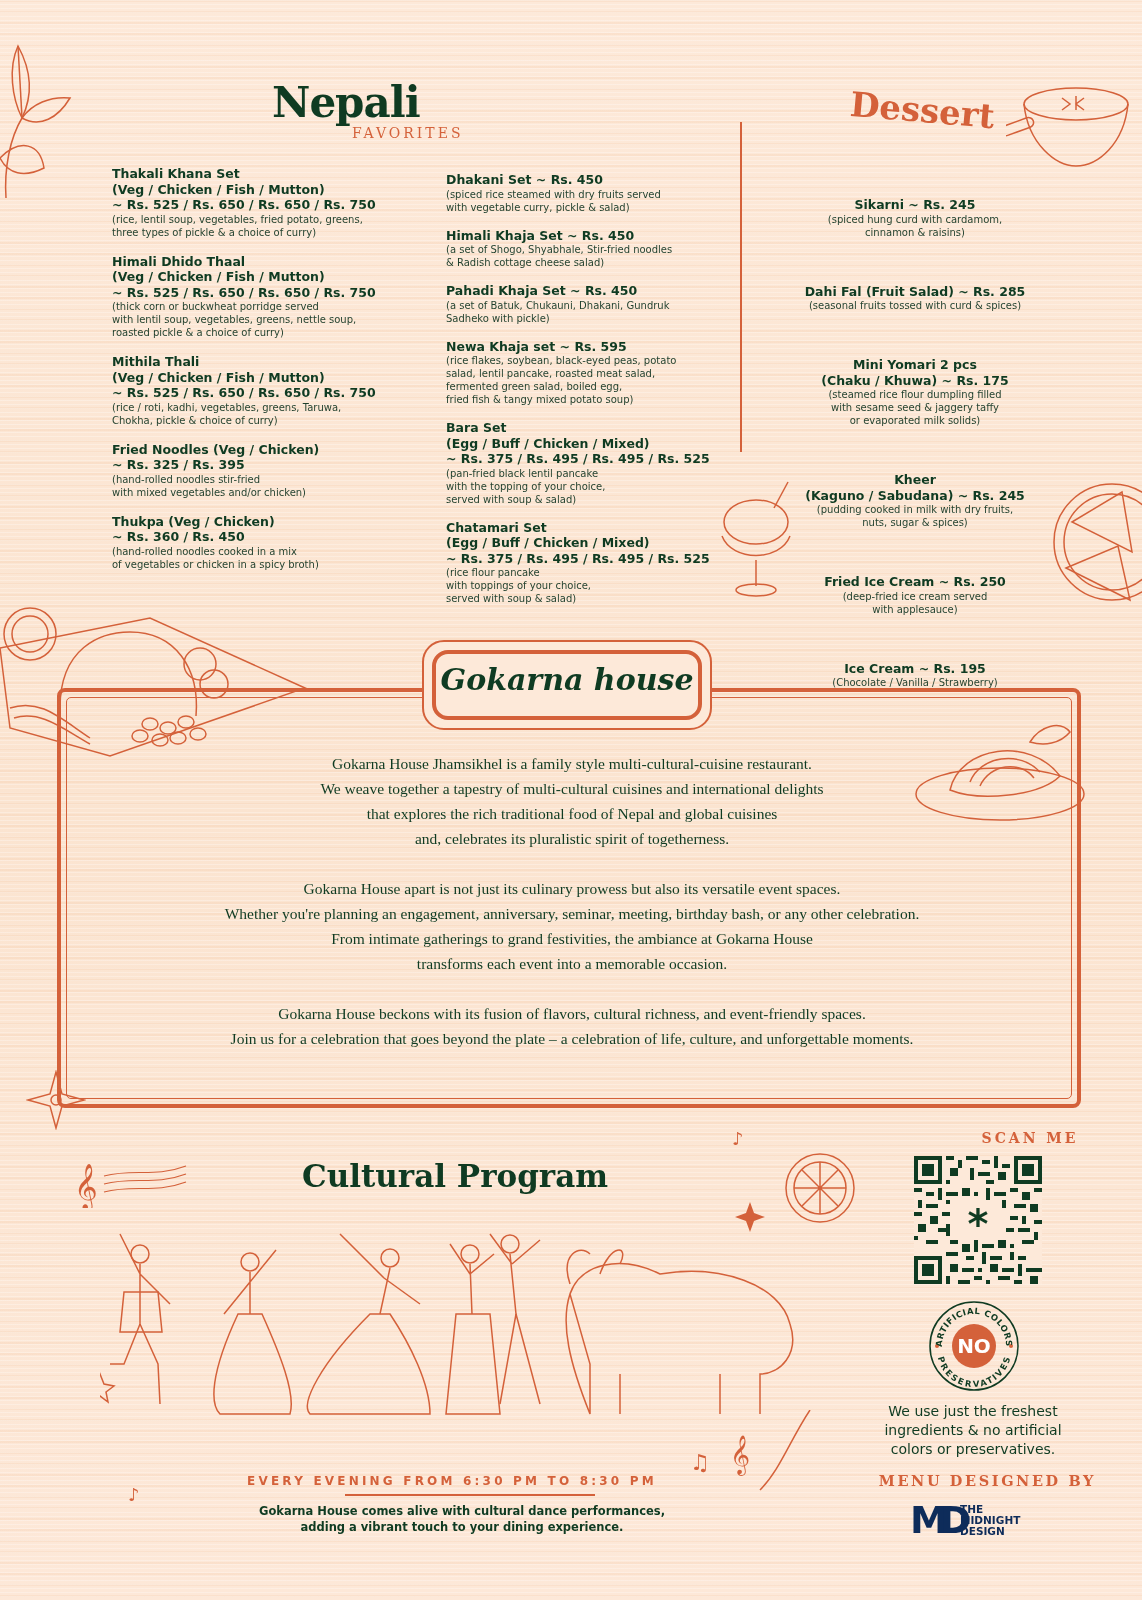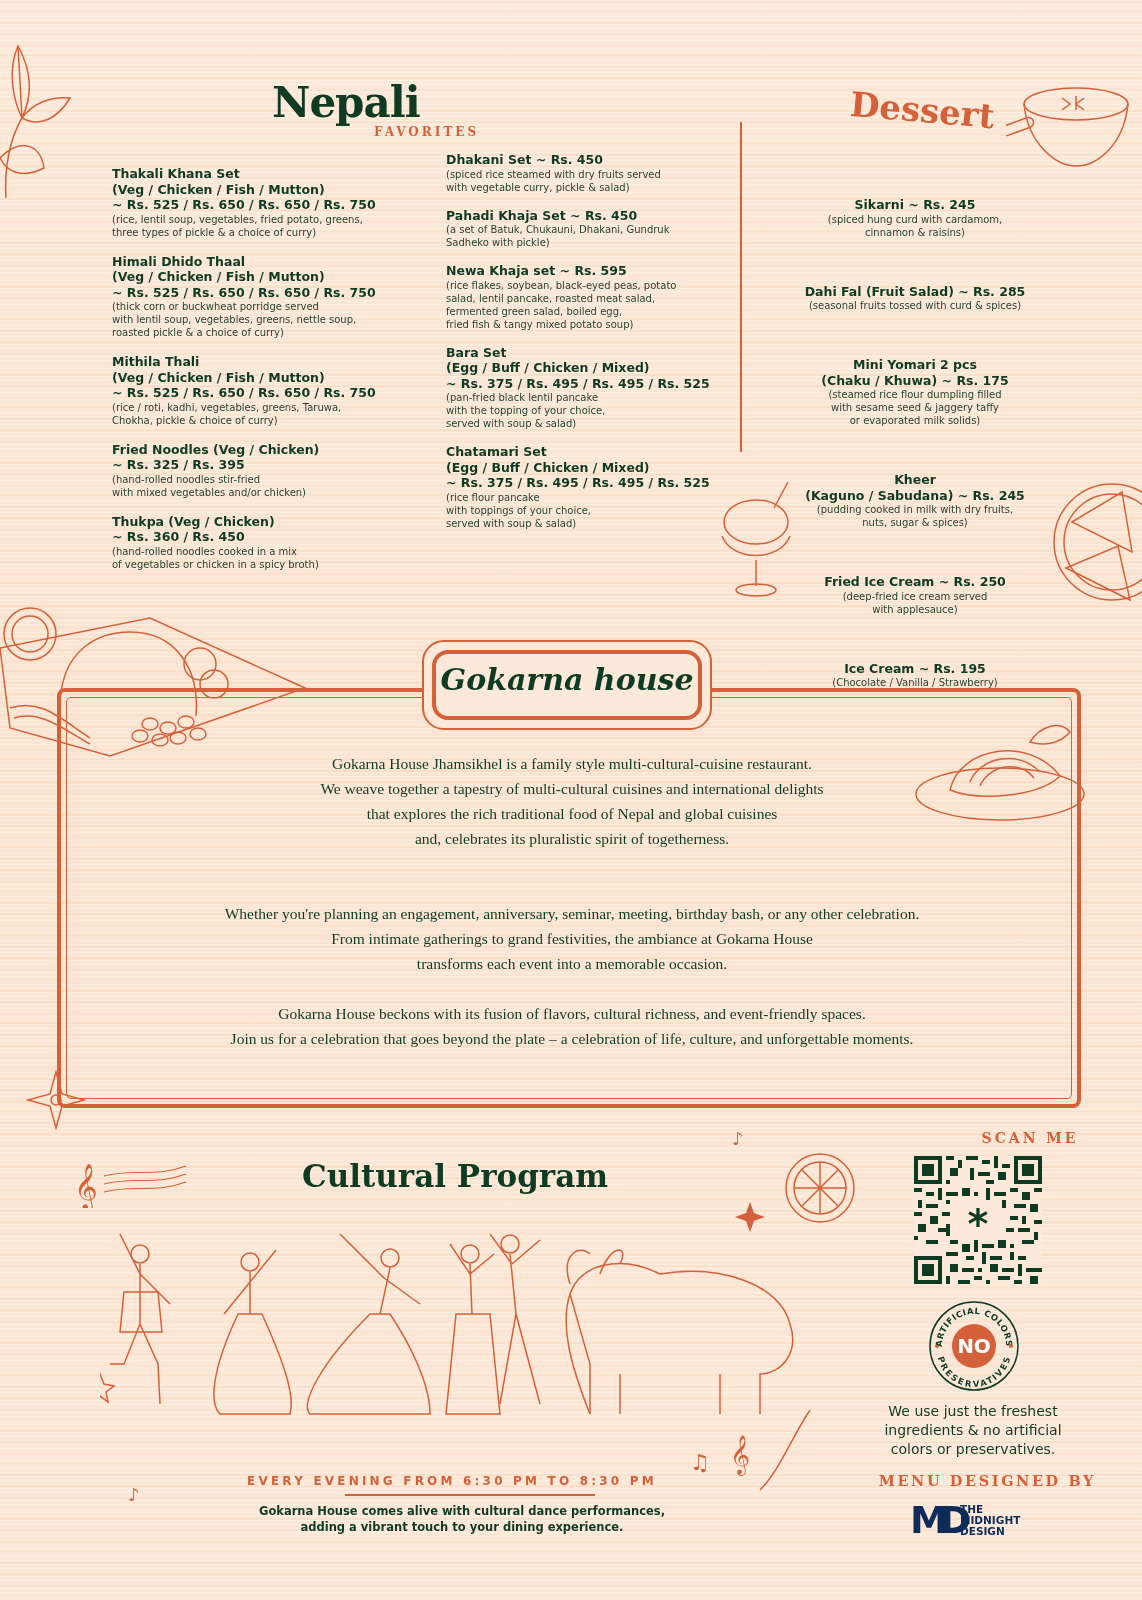--- a/index.html
+++ b/index.html
@@ -16,39 +16,39 @@
   }
   .abs { position: absolute; }
 
   
   .nepali-title {
     left: 272px; top: 78px;
     font-family: "DejaVu Serif", serif; font-weight: bold;
     font-size: 42px; letter-spacing: -1px; color: #0f3b22;
   }
   .favorites-sub {
-    left: 374px; top: 125px;
-    font-family: "DejaVu Serif", serif; font-weight: bold;
-    font-size: 12px; letter-spacing: 3px; color: #d4613a;
+    left: 352px; top: 125px;
+    font-family: "DejaVu Serif", serif; font-weight: normal;
+    font-size: 14px; letter-spacing: 3px; color: #d4613a;
   }
 
   
   .menu-col { width: 330px; margin-left: 16px; }
   .item { margin-bottom: 14px; }
   .item .nm, .item .pr {
     font-family: "DejaVu Sans", sans-serif; font-weight: bold;
     font-size: 12.5px; line-height: 15.5px; color: #0f3b22; white-space: nowrap;
   }
   .item .ds {
     font-family: "DejaVu Sans", sans-serif;
     font-size: 10px; line-height: 13px; color: #1f3f2c; white-space: pre-line;
   }
   .col1 { left: 96px; top: 166px; }
   .col1 .item { margin-bottom: 15px; }
-  .col2 { left: 430px; top: 152px; }
+  .col2 { left: 430px; top: 172px; }
 
   .divider { left: 740px; top: 122px; width: 2px; height: 330px; background: #d4613a; }
 
   
   .dessert-title {
     left: 850px; top: 90px;
     font-family: "DejaVu Serif", serif; font-weight: bold;
     font-size: 34px; color: #d4613a; transform: rotate(5deg);
   }
   .dessert-col { left: 790px; top: 152px; width: 250px; text-align: center; }
@@ -313,20 +313,25 @@
   </div>
 </div>
 
 <div class="abs menu-col col2">
   <div class="item">
     <div class="nm">Dhakani Set  ~  Rs. 450</div>
     <div class="ds">(spiced rice steamed with dry fruits served
 with vegetable curry, pickle &amp; salad)</div>
   </div>
   <div class="item">
+    <div class="nm">Himali Khaja Set  ~  Rs. 450</div>
+    <div class="ds">(a set of Shogo, Shyabhale, Stir-fried noodles
+&amp; Radish cottage cheese salad)</div>
+  </div>
+  <div class="item">
     <div class="nm">Pahadi Khaja Set  ~  Rs. 450</div>
     <div class="ds">(a set of Batuk, Chukauni, Dhakani, Gundruk
 Sadheko with pickle)</div>
   </div>
   <div class="item">
     <div class="nm">Newa Khaja set  ~  Rs. 595</div>
     <div class="ds">(rice flakes, soybean, black-eyed peas, potato
 salad, lentil pancake, roasted meat salad,
 fermented green salad, boiled egg,
 fried fish &amp; tangy mixed potato soup)</div>
@@ -393,21 +398,21 @@
 <div class="abs gokarna-title">Gokarna house</div>
 
 <div class="abs about">
   <p>
     <span>Gokarna House Jhamsikhel is a family style multi-cultural-cuisine restaurant.</span><br>
     <span>We weave together a tapestry of multi-cultural cuisines and international delights</span><br>
     <span>that explores the rich traditional food of Nepal and global cuisines</span><br>
     <span>and, celebrates its pluralistic spirit of togetherness.</span>
   </p>
   <p>
-    <br>
+    <span>Gokarna House apart is not just its culinary prowess but also its versatile event spaces.</span><br>
     <span>Whether you're planning an engagement, anniversary, seminar, meeting, birthday bash, or any other celebration.</span><br>
     <span>From intimate gatherings to grand festivities, the ambiance at Gokarna House</span><br>
     <span>transforms each event into a memorable occasion.</span>
   </p>
   <p>
     <span>Gokarna House beckons with its fusion of flavors, cultural richness, and event-friendly spaces.</span><br>
     <span>Join us for a celebration that goes beyond the plate – a celebration of life, culture, and unforgettable moments.</span>
   </p>
 </div>
 

